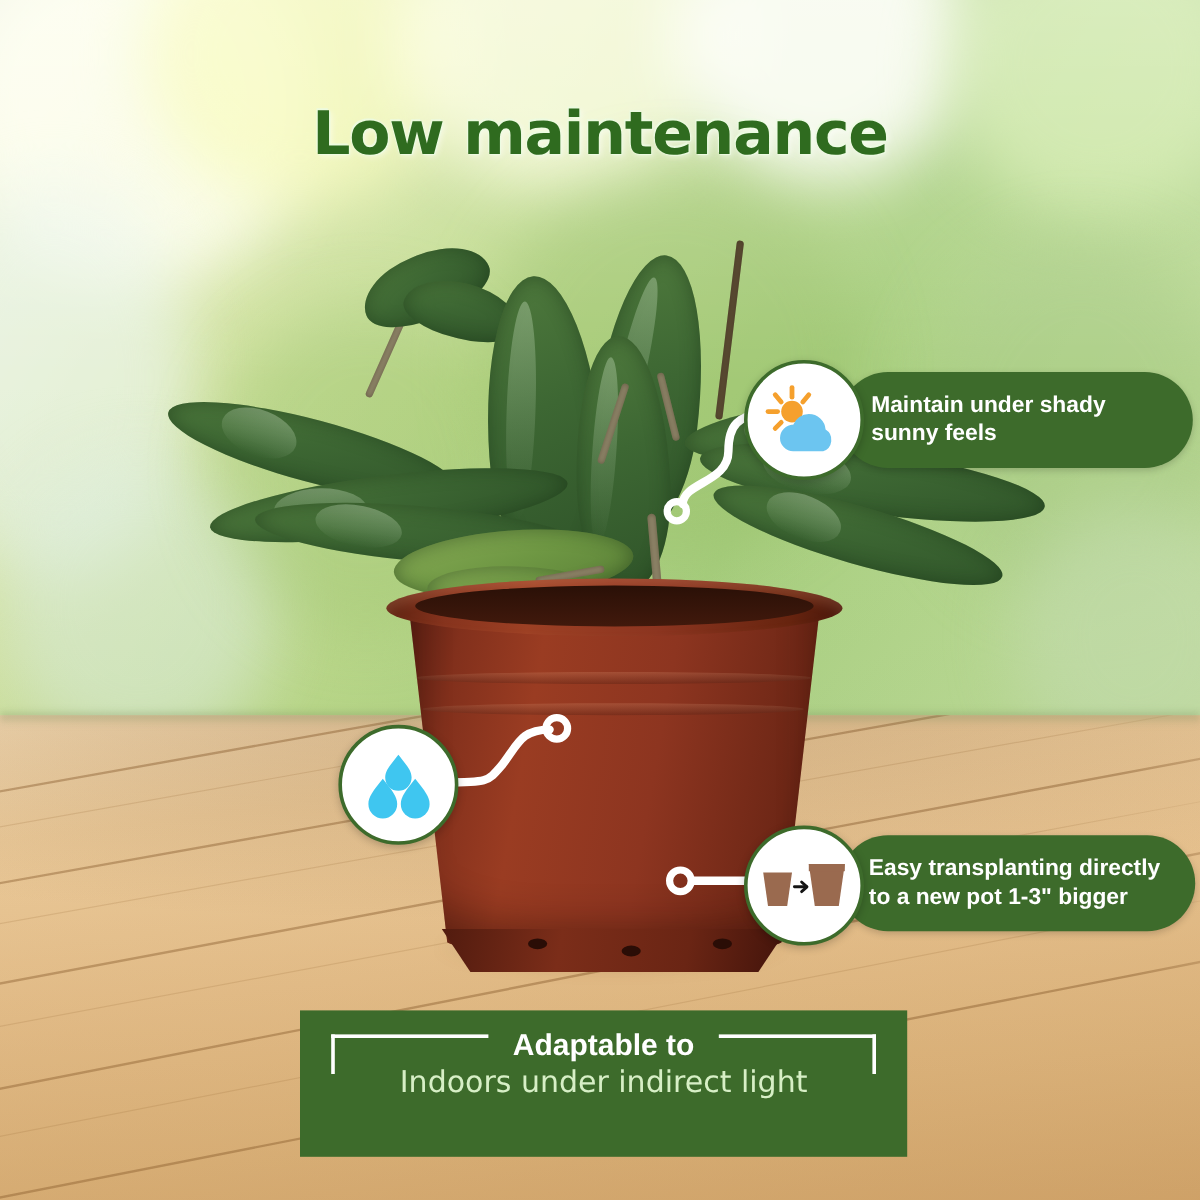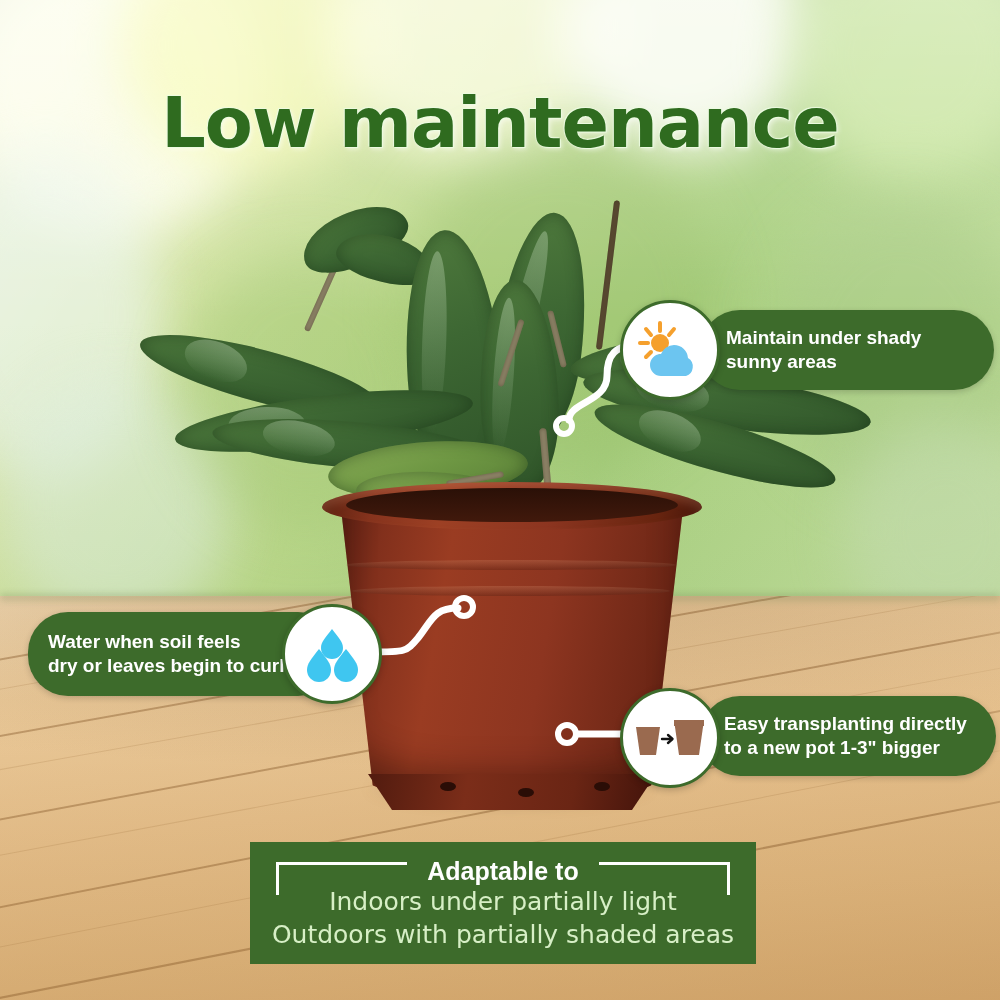--- a/index.html
+++ b/index.html
@@ -113,21 +113,21 @@
     border-radius:0 0 22px 22px;
     clip-path:polygon(2% 0%,98% 0%,90% 100%,10% 100%);
   }
   .pot-notch{
     position:absolute;width:16px;height:9px;background:#2a0d06;border-radius:50%;
   }
 
   
   .title{
     position:absolute;left:0;right:0;top:82px;text-align:center;
-    font-size:70px;font-weight:700;letter-spacing:-1px;
+    font-size:50px;font-weight:700;letter-spacing:-1px;
     color:#2f6b1f;
     font-family:"DejaVu Sans","Liberation Sans",sans-serif;
     text-shadow:
       0 0 2px rgba(236,252,226,.95),
       1px 1px 0 rgba(236,252,226,.85),
       -1px -1px 0 rgba(236,252,226,.85),
       2px 2px 5px rgba(255,255,255,.55);
   }
 
   
@@ -284,41 +284,37 @@
     <circle cx="102" cy="21" r="9" fill="none" stroke="#ffffff" stroke-width="6"></circle>
   </svg>
 
   <svg class="connector" style="left:552px;top:716px;width:110px;height:40px;" viewBox="0 0 110 40">
     <path d="M26 18 L 100 18" fill="none" stroke="#ffffff" stroke-width="7" stroke-linecap="round"></path>
     <circle cx="15" cy="18" r="9" fill="none" stroke="#ffffff" stroke-width="6"></circle>
   </svg>
 
   <div class="pill" id="pill-shade">
     <span class="txt">Maintain under shady
- sunny areas</span>
+ sunny feels</span>
   </div>
   <div class="badge" id="badge-shade">
     <svg width="66" height="60" viewBox="0 0 66 60">
       <g stroke="#f5a02d" stroke-width="4" stroke-linecap="round">
         <line x1="23" y1="3" x2="23" y2="11"></line>
         <line x1="9" y1="9" x2="14" y2="15"></line>
         <line x1="3" y1="23" x2="11" y2="23"></line>
         <line x1="9" y1="37" x2="14" y2="32"></line>
         <line x1="37" y1="9" x2="32" y2="15"></line>
         <line x1="23" y1="43" x2="23" y2="36"></line>
       </g>
       <circle cx="23" cy="23" r="9" fill="#f5a02d"></circle>
       <path d="M24 56 a11 11 0 0 1 0-22 a14 14 0 0 1 13-9 a14 14 0 0 1 14 13 a10 10 0 0 1 -2 18 z" fill="#6cc5f0"></path>
     </svg>
   </div>
 
-  <div class="pill" id="pill-water">
-    <span class="txt">Water when soil feels
-dry or leaves begin to curl</span>
-  </div>
   <div class="badge" id="badge-water">
     <svg width="62" height="62" viewBox="0 0 62 62">
       <path d="M31 6 c7 9 11 13 11 19 a11 11 0 0 1 -22 0 c0 -6 4 -10 11 -19 z" fill="#3fc6f0"></path>
       <path d="M18 26 c8 10 12 15 12 21 a12 12 0 0 1 -24 0 c0 -6 4 -11 12 -21 z" fill="#3fc6f0"></path>
       <path d="M45 26 c8 10 12 15 12 21 a12 12 0 0 1 -24 0 c0 -6 4 -11 12 -21 z" fill="#3fc6f0"></path>
     </svg>
   </div>
 
   <div class="pill" id="pill-pot">
     <span class="txt">Easy transplanting directly
@@ -335,17 +331,16 @@
       </g>
     </svg>
   </div>
 
   <div class="panel">
     <div class="panel-head">
       <span class="brk left"></span>
       <span class="h-txt">Adaptable to</span>
       <span class="brk right"></span>
     </div>
-    <div class="panel-line l1">Indoors under partially light</div>
-    <div class="panel-line">Outdoors with partially shaded areas</div>
+    <div class="panel-line l1">Indoors under indirect light</div>
   </div>
 
 </div>
 
 </body></html>

